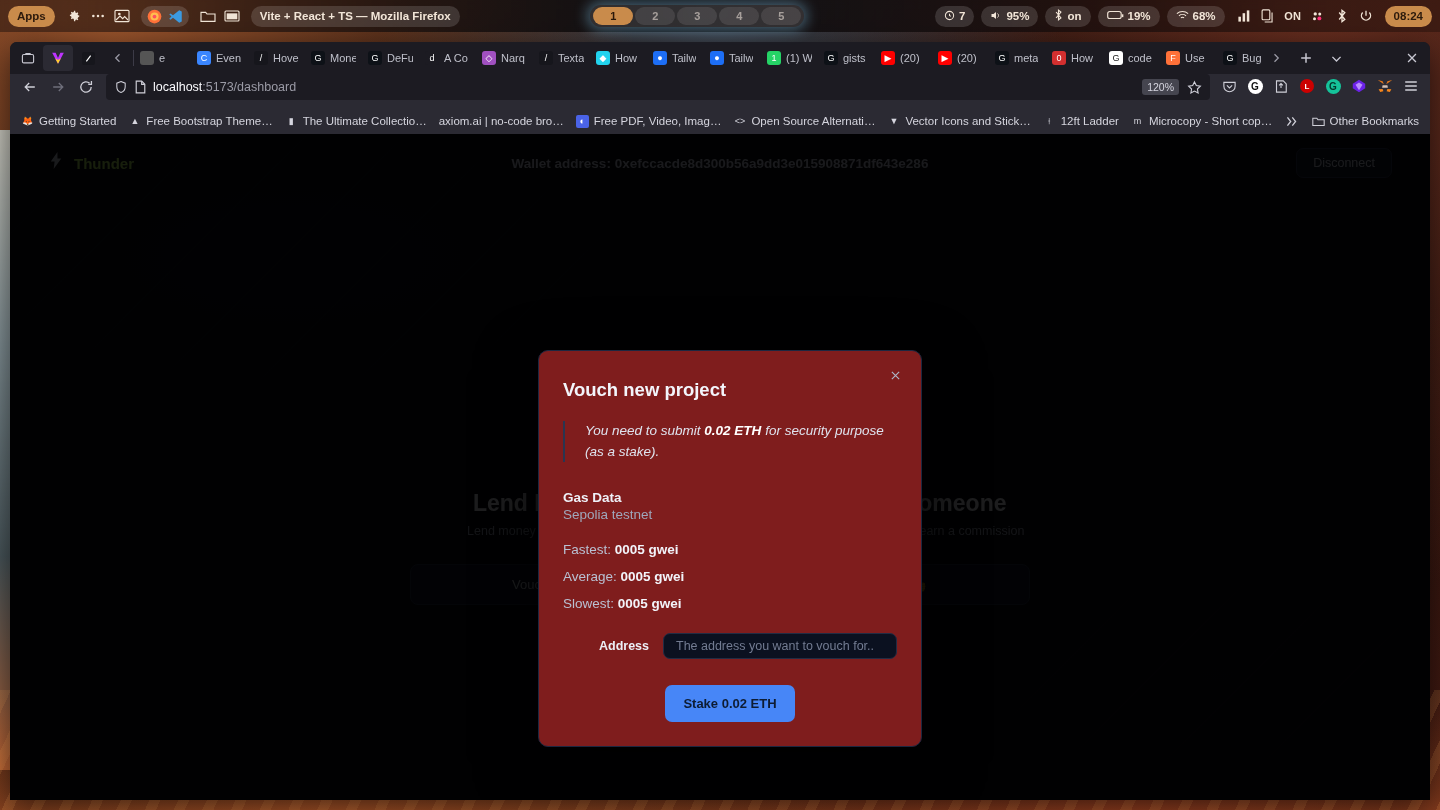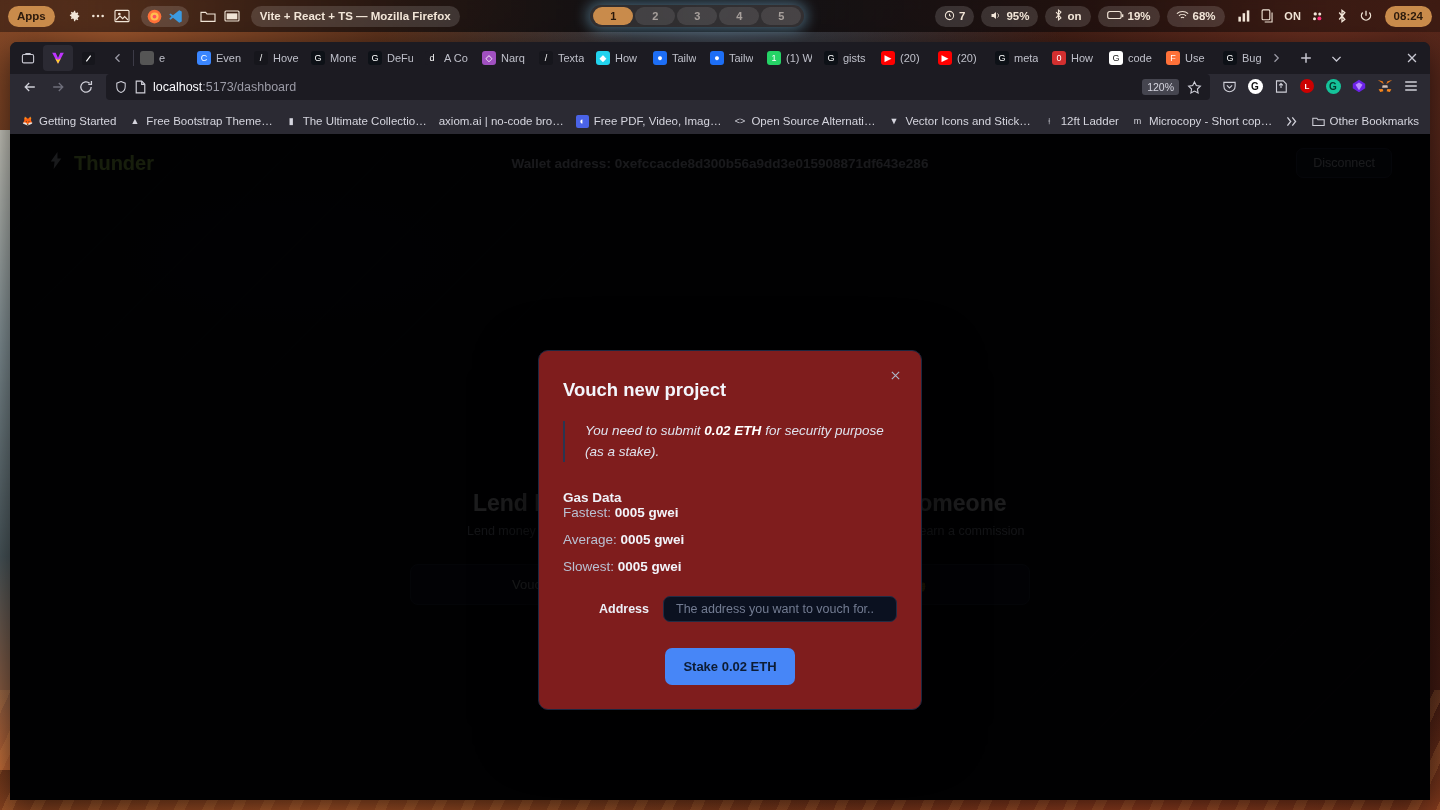--- a/index.html
+++ b/index.html
@@ -218,21 +218,21 @@
   .page-content { position: absolute; inset: 0; z-index: 2; }
 
   
   #site-header {
     position: absolute; left: 0; right: 0; top: 0; height: 58px;
     display: flex; align-items: center;
     padding: 0 38px;
   }
   .brand { display: flex; align-items: center; gap: 9px; }
   .brand .bolt { font-size: 18px; color: #cfd4e4; }
-  .brand .bname { font-size: 20px; font-weight: bold; color: #bef264; }
+  .brand .bname { font-size: 15px; font-weight: bold; color: #bef264; }
   .wallet {
     margin-left: auto; margin-right: auto;
     font-size: 13.5px; font-weight: bold; color: #c9cee0;
     position: absolute; left: 0; right: 0; text-align: center;
     pointer-events: none;
   }
   .disconnect {
     margin-left: auto;
     position: relative;
     font-size: 12.5px; color: #cfd4e6;
@@ -802,20 +802,21 @@
             <path d="M3.5 3.5l9 9M12.5 3.5l-9 9"></path>
           </svg>
       </div>
       <div class="m-title">Vouch new project</div>
 
       <div class="m-note">
         <span>You need to submit </span><b>0.02 ETH</b><span> for security purpose (as a stake).</span>
       </div>
 
       <div class="m-gas-title">Gas Data</div>
+      <div class="m-gas-sub">Sepolia testnet</div>
 
       <div class="gas-row">
         <span>Fastest:</span>
         <b>0005 gwei</b>
       </div>
       <div class="gas-row">
         <span>Average:</span>
         <b>0005 gwei</b>
       </div>
       <div class="gas-row">

